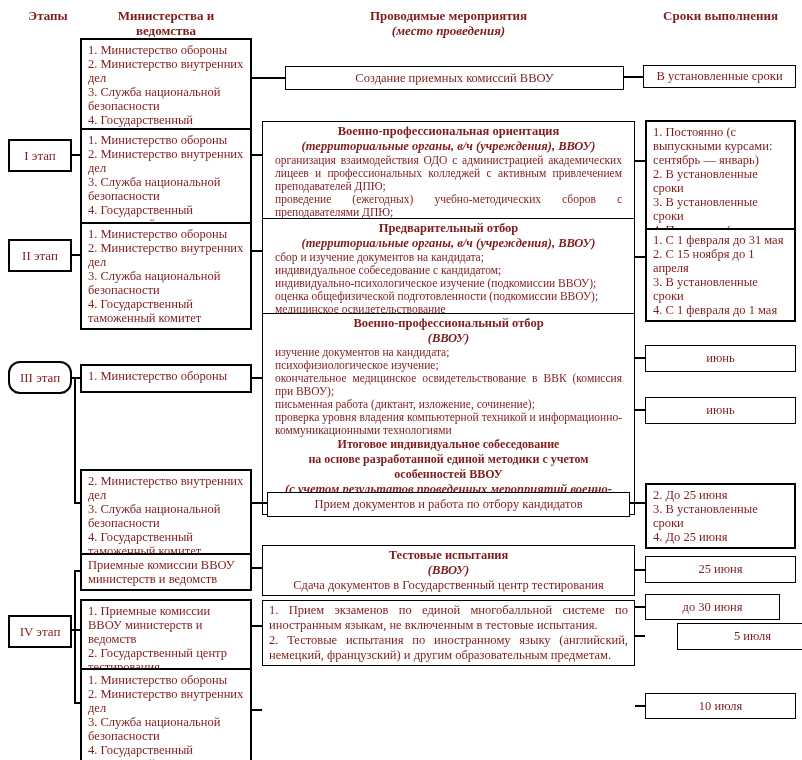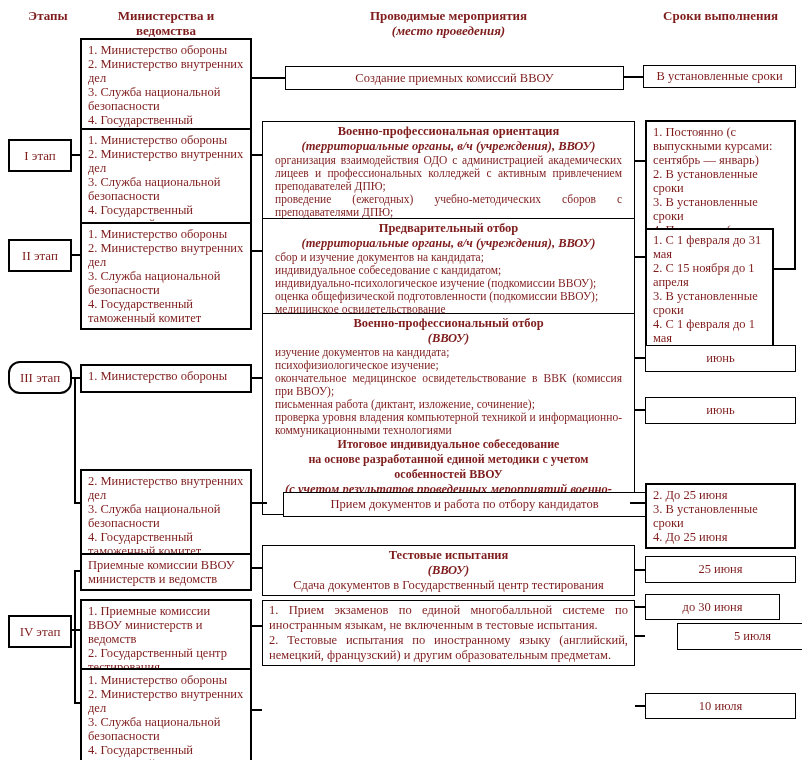--- a/index.html
+++ b/index.html
@@ -91,38 +91,38 @@
     <div class="ev-body">изучение документов на кандидата;
 психофизиологическое изучение;
 окончательное медицинское освидетельствование в ВВК (комиссия при ВВОУ);
 письменная работа (диктант, изложение, сочинение);
 проверка уровня владения компьютерной техникой и информационно-коммуникационными технологиями</div>
     <div class="ev-title" style="font-size:12px;">Итоговое индивидуальное собеседование
 на основе разработанной единой методики с учетом особенностей ВВОУ</div>
     <div class="ev-sub">(с учетом результатов проведенных мероприятий военно-профессионального отбора)</div>
   </div>
 
-  <div class="box thin center-one" style="left:267px;top:492px;width:363px;height:25px;margin-left:16px;">Прием документов и работа по отбору кандидатов</div>
+  <div class="box thin center-one" style="left:267px;top:492px;width:363px;height:25px;">Прием документов и работа по отбору кандидатов</div>
 
   <div class="box thin ev" style="left:262px;top:545px;width:373px;min-height:45px;">
     <div class="ev-title">Тестовые испытания</div>
     <div class="ev-sub">(ВВОУ)</div>
     <div class="ev-body-c">Сдача документов в Государственный центр тестирования</div>
   </div>
 
   <div class="box thin ev-body-lg" style="left:262px;top:600px;width:373px;min-height:64px;">1. Прием экзаменов по единой многобалльной системе по иностранным языкам, не включенным в тестовые испытания.
 2. Тестовые испытания по иностранному языку (английский, немецкий, французский) и другим образовательным предметам.</div>
 
 
   <div class="box thin dl-c" style="left:643px;top:65px;width:153px;height:23px;">В установленные сроки</div>
   <div class="box dl" style="left:645px;top:120px;width:151px;min-height:86px;">1. Постоянно (с выпускными курсами: сентябрь — январь)
 2. В установленные сроки
 3. В установленные сроки
 4. Постоянно (с выпускными курсами: сентябрь — январь)</div>
-  <div class="box dl" style="left:645px;top:228px;width:129px;min-height:60px;">1. С 1 февраля до 31 мая
+  <div class="box dl" style="left:645px;top:228px;width:151px;min-height:60px;">1. С 1 февраля до 31 мая
 2. С 15 ноября до 1 апреля
 3. В установленные сроки
 4. С 1 февраля до 1 мая</div>
   <div class="box thin dl-c" style="left:645px;top:345px;width:151px;height:27px;">июнь</div>
   <div class="box thin dl-c" style="left:645px;top:397px;width:151px;height:27px;">июнь</div>
   <div class="box dl" style="left:645px;top:483px;width:151px;min-height:40px;">2. До 25 июня
 3. В установленные сроки
 4. До 25 июня</div>
   <div class="box thin dl-c" style="left:645px;top:556px;width:151px;height:27px;">25 июня</div>
   <div class="box thin dl-c" style="left:645px;top:594px;width:135px;height:26px;">до 30 июня</div>

